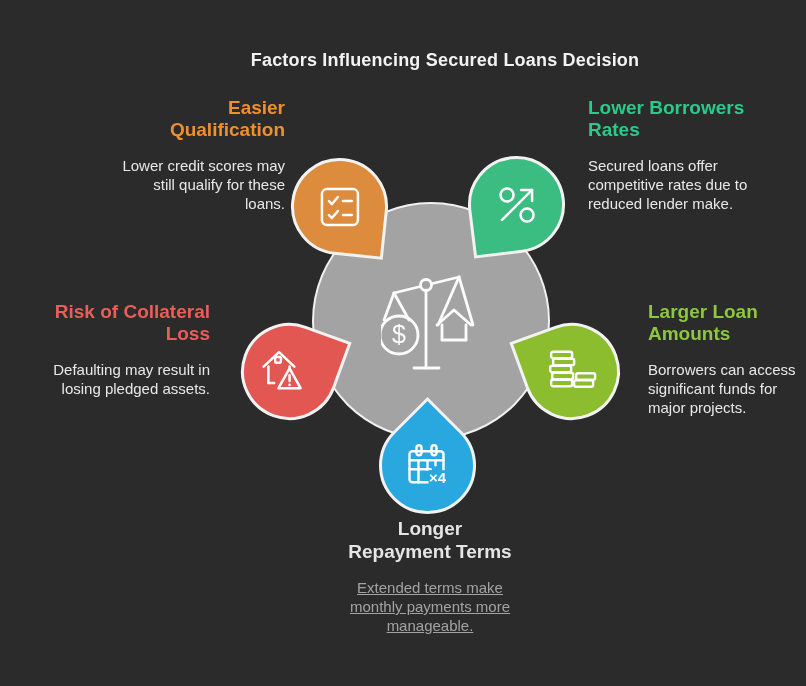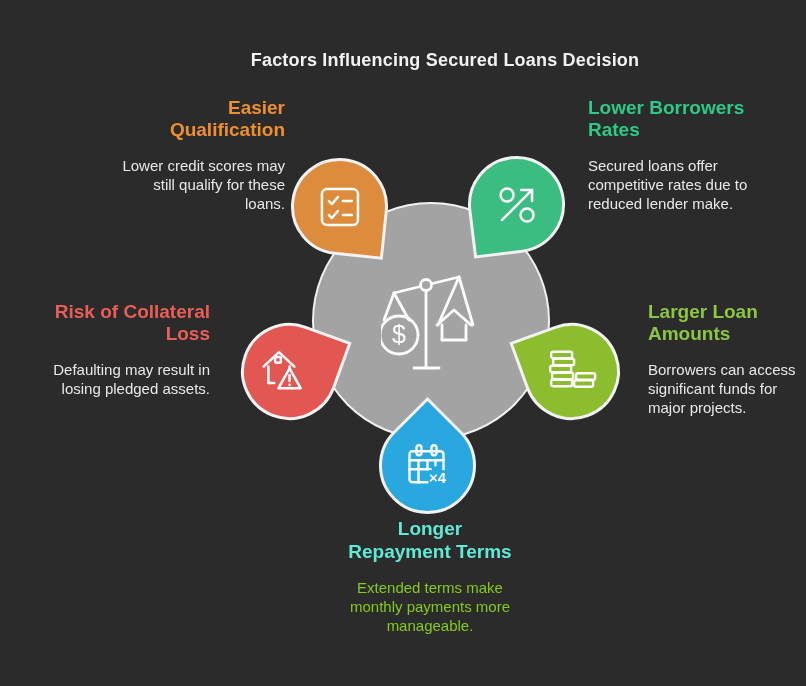--- a/index.html
+++ b/index.html
@@ -178,20 +178,20 @@
   </div>
 
   <div class="block block-ml">
     <div class="heading" style="color: rgb(234, 94, 87);">Risk of Collateral
 Loss</div>
     <div class="desc" style="color: rgb(232, 232, 232);">Defaulting may result in
 losing pledged assets.</div>
   </div>
 
   <div class="block block-b">
-    <div class="heading" style="color: #5eead4;">Longer
+    <div class="heading" style="color: #e5e5e5;">Longer
 Repayment Terms</div>
-    <div class="desc" style="color: #84cc16;">Extended terms make
+    <div class="desc" style="color: #a3a3a3; text-decoration: underline;">Extended terms make
 monthly payments more
 manageable.</div>
   </div>
 
 </div>
 
 </body></html>

